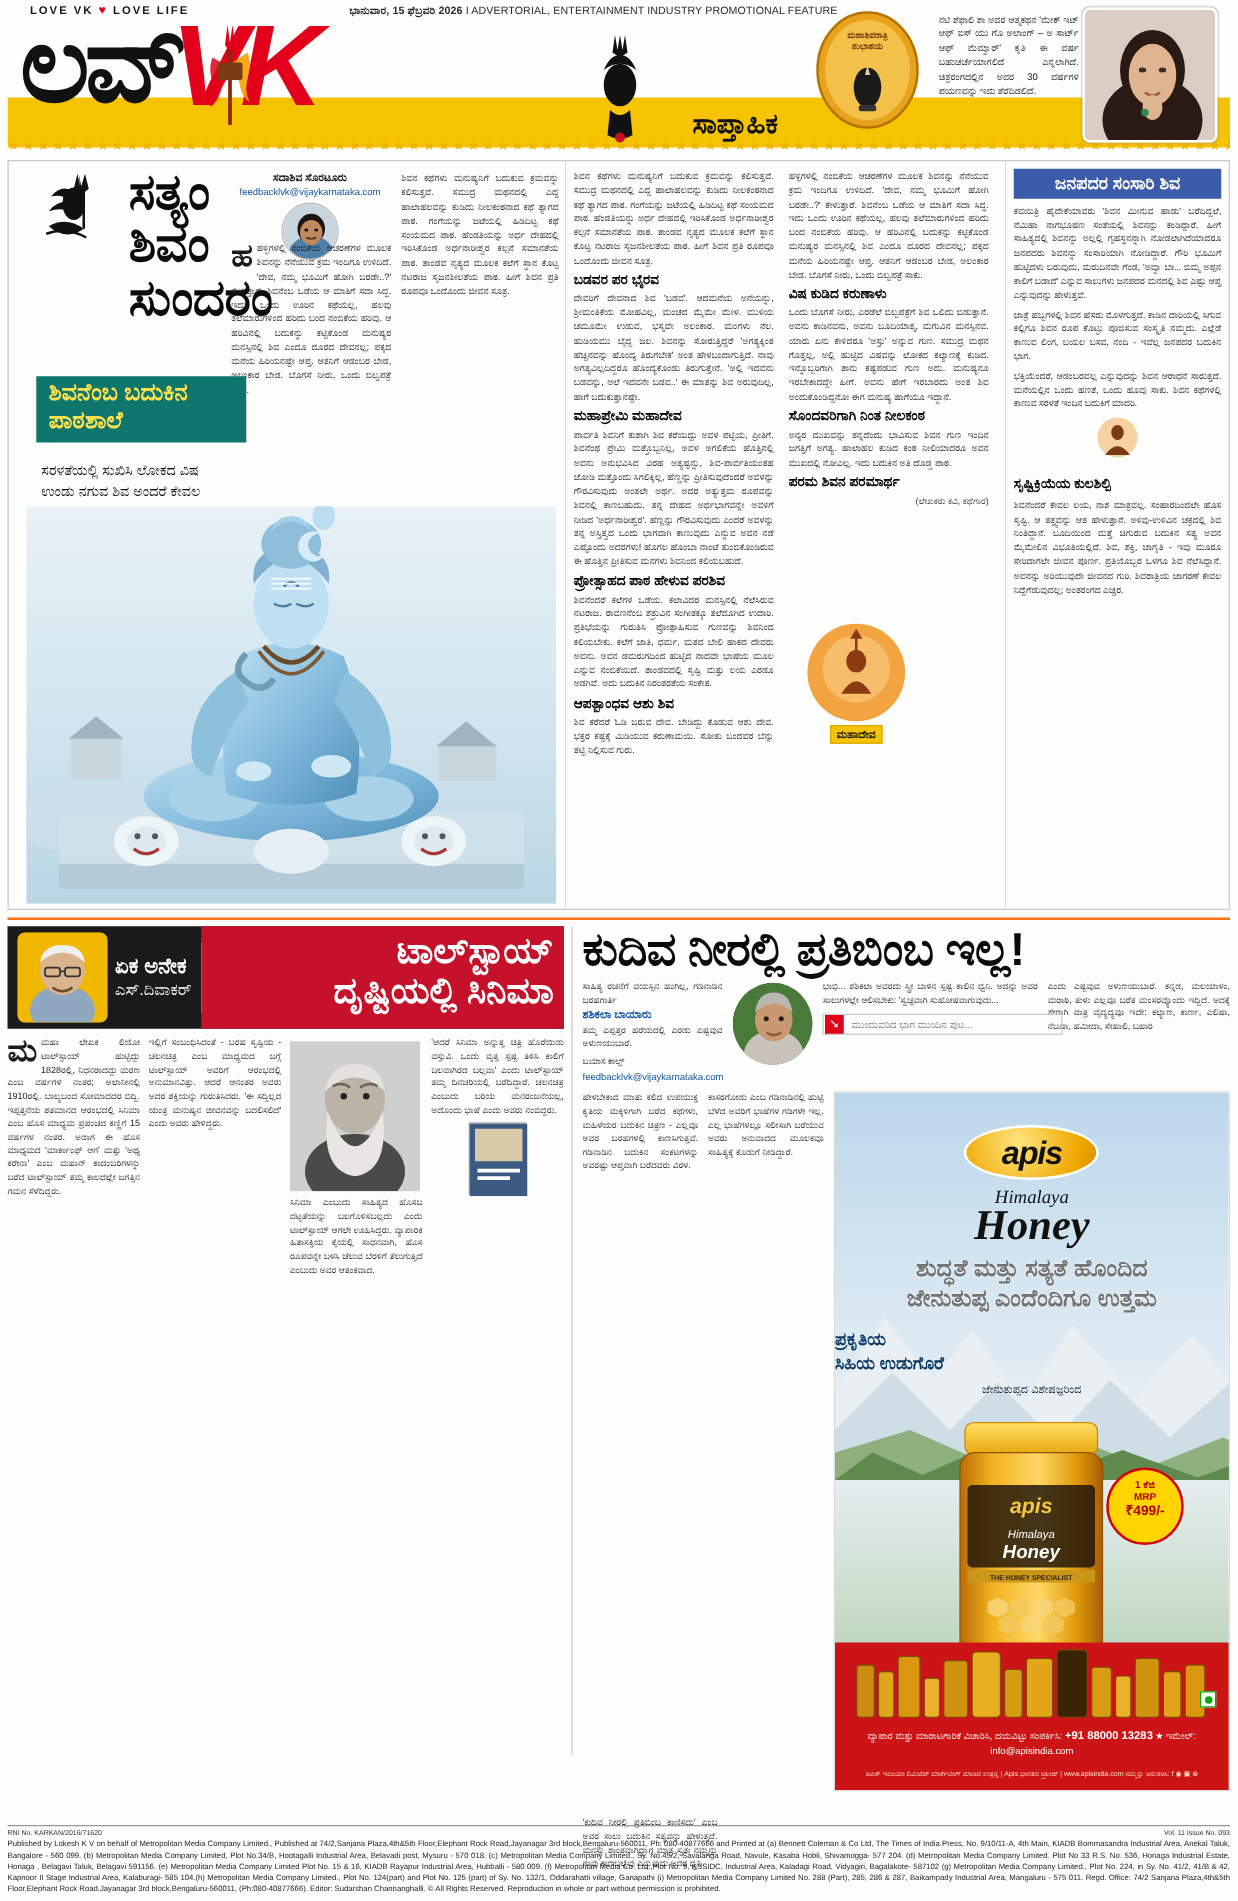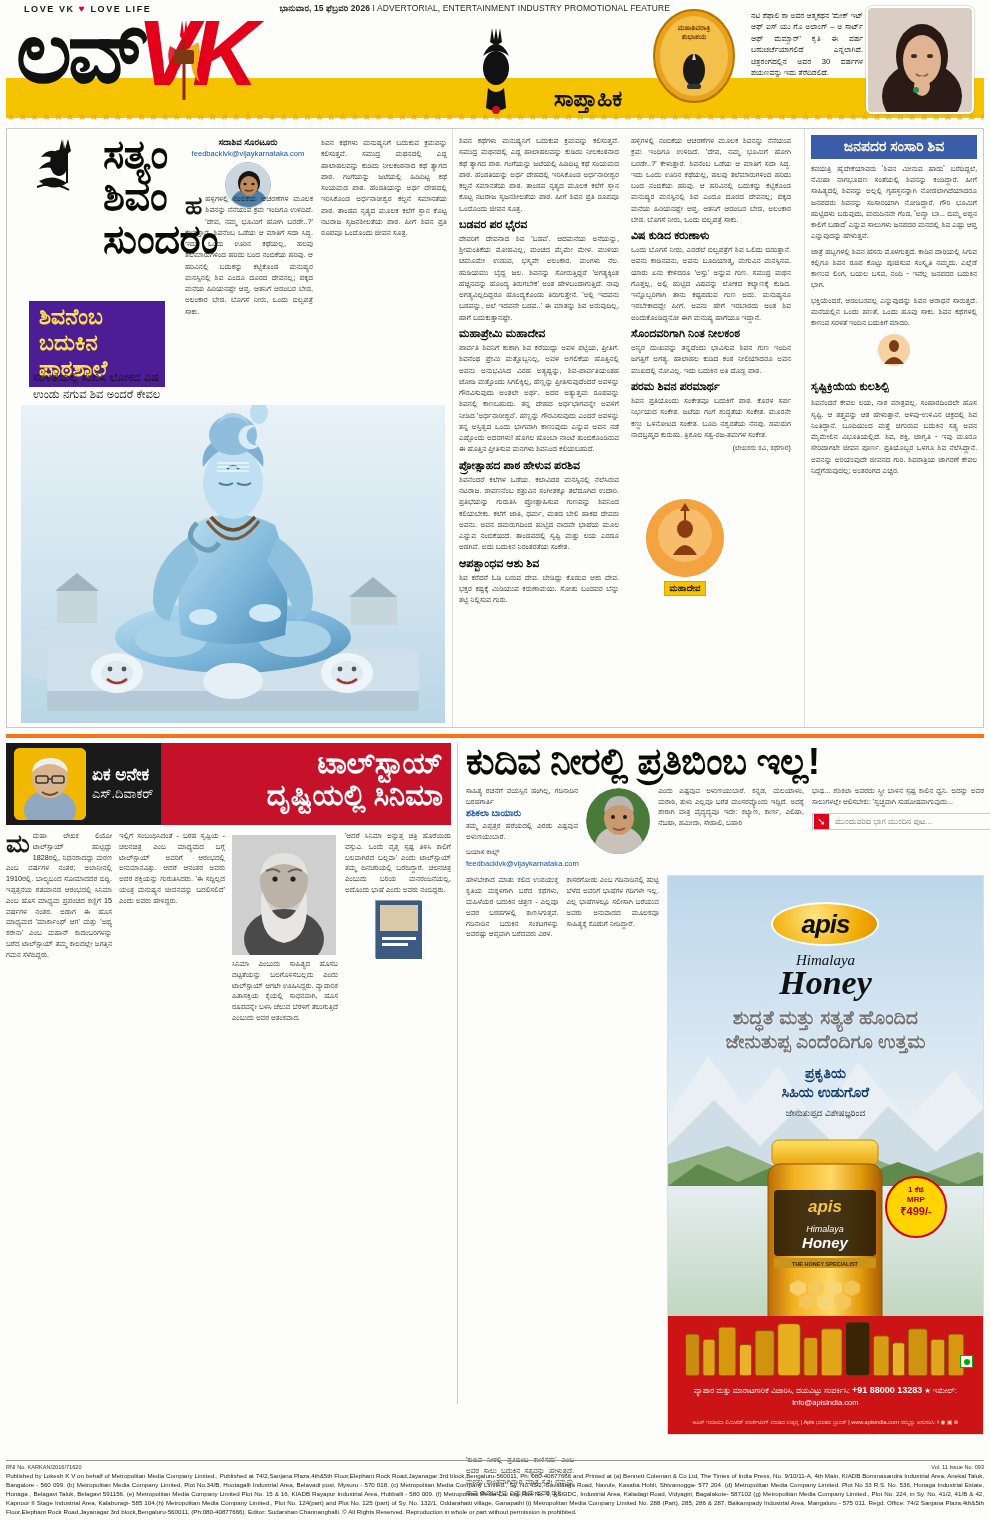--- a/index.html
+++ b/index.html
@@ -36,22 +36,22 @@
   .mh-portrait { position: absolute; right: 10px; top: 6px; width: 108px; height: 108px;
       border: 2px solid #fff; border-radius: 6px; overflow: hidden; box-shadow: 0 0 2px #999; }
 
   
   .sec1 { position: relative; margin-top: 4px; border: 1px solid #c9c9c9; height: 600px; display: flex; }
   .col-feature { width: 446px; position: relative; border-right: 1px solid #ddd; }
   .head-area { position: relative; padding: 8px 10px 0 10px; }
   .shiva-logo-sm { position:absolute; left: 26px; top: 8px; width: 62px; height: 58px; }
   .big-head { position: absolute; left: 96px; top: 4px; font-size: 40px; font-weight: bold;
               line-height: 1.06; color: #0b0b0b; letter-spacing: -.5px; }
-  .subhead-band { position: absolute; left: 22px; top: 172px; background: #4c1d95; color: #ffe14d;
-      font-size: 22px; font-weight: bold; padding: 3px 10px 5px 10px; line-height: 1.18; width: 136px;}
+  .subhead-band { position: absolute; left: 22px; top: 172px; background: #0f766e; color: #ffe14d;
+      font-size: 19px; font-weight: bold; padding: 3px 10px 5px 10px; line-height: 1.18; width: 168px;}
   .standfirst { position: absolute; left: 26px; top: 240px; width: 140px; font-size: 11.5px;
       line-height: 1.5; color: #111; border-bottom: 1px solid #bbb; padding-bottom: 8px; }
   .byline-block { position: absolute; left: 182px; top: 8px; width: 118px; text-align: center; }
   .byline-name { font-size: 8.6px; font-weight: bold; color: #111; }
   .byline-mail { font-size: 7.6px; color: #1355a6; margin-top: 1px; }
   .author-photo { width: 46px; height: 46px; border-radius: 50%; overflow: hidden;
       margin: 4px auto 0; border: 1px solid #bbb; }
   .col-a-text { position: absolute; left: 178px; top: 64px; width: 128px; font-size: 7.4px;
       line-height: 1.52; text-align: justify; color: #1a1a1a; }
   .dropcap { float: left; font-size: 25px; font-weight: bold; line-height: .88; padding: 1px 3px 0 0; }
@@ -69,21 +69,21 @@
   .rcol-text { font-size: 7.4px; line-height: 1.52; text-align: justify; margin-top: 4px; color: #1a1a1a; font-family: Liberation Serif, serif; }
   .sign { text-align: right; font-size: 7.2px; margin-top: 3px; color: #333; }
   .mahadeva-fig { position: absolute; left: 190px; top: 370px; width: 84px; text-align: center; }
   .mahadeva-circle { width: 78px; height: 78px; border-radius: 50%; margin: 0 auto;
       background: radial-gradient(circle at 50% 45%, #ffd7a1 0%, #f6a44a 55%, #e07b1f 100%); position: relative; overflow:hidden;}
   .mahadeva-label { background: #f5c300; font-size: 8.6px; font-weight: bold; padding: 1px 4px;
       display: inline-block; margin-top: 2px; border: 1px solid #d8a800; }
   .mini-fig { position:absolute; left: 128px; top: 180px; width: 46px; }
 
   
-  .sec2 { margin-top: 6px; display: flex; height: 670px; border-top: 4px solid #f97316; padding-top: 5px; }
+  .sec2 { margin-top: 6px; display: flex; height: 670px; border-top: 2px solid #f97316; padding-top: 5px; }
   .s2-left { width: 452px; position: relative; border-right: 1px solid #ccc; padding-right: 6px; }
   .s2-right { width: 526px; position: relative; padding-left: 8px; }
 
   .col-flag { display: flex; align-items: center; background: #1a1a1a; height: 82px; position: relative; }
   .cf-photo { width: 72px; height: 72px; margin: 5px 6px 5px 8px; border-radius: 6px; overflow: hidden;
       background: #f5c300; }
   .cf-titles { color: #fff; }
   .cf-name { font-size: 17px; font-weight: bold; line-height: 1.1; }
   .cf-author { font-size: 13px; margin-top: 2px; }
   .cf-emblem { width: 56px; height: 56px; margin-left: 8px; background: #fff; position: relative; }
@@ -116,21 +116,21 @@
   .apis-logo { position: absolute; left: 50%; transform: translateX(-50%); top: 26px;
       width: 108px; height: 44px; border-radius: 50%; background: radial-gradient(circle at 40% 30%, #ffe680, #f0a800 70%, #d98e00);
       border: 2px solid #fff; display:flex; align-items:center; justify-content:center; }
   .apis-logo span { font-size: 26px; font-weight: bold; color:#111; font-style:italic; letter-spacing:-1px;}
   .ad-himalaya { position:absolute; top:76px; left:0; right:0; text-align:center; font-size:15px;
       font-style: italic; font-family:"Liberation Serif", serif; color:#111;}
   .ad-honey { position:absolute; top:88px; left:0; right:0; text-align:center; font-size:34px;
       font-weight:bold; font-style: italic; font-family:"Liberation Serif", serif; color:#111;}
   .ad-kn-head { position:absolute; top:130px; left:0; right:0; text-align:center; font-size:19px;
       font-weight:bold; color:#737373; line-height:1.25; text-shadow: 0 0 2px #fff;}
-  .ad-sub1 { position:absolute; top:188px; left:0; right:0; text-align:center; font-size:14px;
+  .ad-sub1 { position:absolute; top:188px; left:0; right:0; font-size:14px;
       font-weight:bold; color:#0b3b66; line-height:1.3;}
   .ad-sub2 { position:absolute; top:232px; left:0; right:0; text-align:center; font-size:9px;
       color:#123; }
   .jar { position:absolute; left:50%; transform:translateX(-50%); top:258px; width:150px; height:210px; }
   .price-badge { position:absolute; right:36px; top:300px; width:62px; height:62px; border-radius:50%;
       background:#ffd400; border:2px solid #d40000; text-align:center; font-size:8px; font-weight:bold;
       color:#b00000; padding-top:7px; line-height:1.25;}
   .ad-red-band { position:absolute; left:0; right:0; bottom:0; height:118px; background:#cc1417; }
   .ad-products { position:absolute; left:0; right:0; bottom:52px; height:68px; display:flex;
       align-items:flex-end; justify-content:center; gap:3px; padding:0 14px;}
@@ -356,21 +356,20 @@
         <div>ಶಿವ ಕರೆದರೆ ಓಡಿ ಬರುವ ದೇವ. ಬೇಡಿದ್ದು ಕೊಡುವ ಆಶು ದೇವ. ಭಕ್ತರ ಕಷ್ಟಕ್ಕೆ ಮಿಡಿಯುವ ಕರುಣಾಮಯಿ. ಸೋತು ಬಂದವರ ಬೆನ್ನು ತಟ್ಟಿ ನಿಲ್ಲಿಸುವ ಗುರು.</div>
       </div>
 
       <div class="mcol c2">
         <div>ಹಳ್ಳಿಗಳಲ್ಲಿ ನಂಬಿಕೆಯ ಆಚರಣೆಗಳ ಮೂಲಕ ಶಿವನನ್ನು ನೆನೆಯುವ ಕ್ರಮ ಇಂದಿಗೂ ಉಳಿದಿದೆ. 'ದೇವ, ನಮ್ಮ ಭೂಮಿಗೆ ಹೋಗಿ ಬರಡೇ..?' ಕೇಳುತ್ತಾರೆ. ಶಿವನೆಂಬ ಒಡೆಯ ಆ ಮಾತಿಗೆ ಸದಾ ಸಿದ್ಧ. ಇದು ಒಂದು ಊರಿನ ಕಥೆಯಲ್ಲ, ಹಲವು ತಲೆಮಾರುಗಳಿಂದ ಹರಿದು ಬಂದ ನಂಬಿಕೆಯ ಹರಿವು. ಆ ಹರಿವಿನಲ್ಲಿ ಬದುಕನ್ನು ಕಟ್ಟಿಕೊಂಡ ಮನುಷ್ಯರ ಮನಸ್ಸಿನಲ್ಲಿ ಶಿವ ಎಂದೂ ದೂರದ ದೇವನಲ್ಲ; ಪಕ್ಕದ ಮನೆಯ ಹಿರಿಯನಷ್ಟೇ ಆಪ್ತ. ಆತನಿಗೆ ಆಡಂಬರ ಬೇಡ, ಅಲಂಕಾರ ಬೇಡ. ಬೊಗಸೆ ನೀರು, ಒಂದು ಬಿಲ್ವಪತ್ರೆ ಸಾಕು.</div>
         <div class="sub-h">ವಿಷ ಕುಡಿದ ಕರುಣಾಳು</div>
         <div>ಒಂದು ಬೊಗಸೆ ನೀರು, ಎರಡೆಲೆ ಬಿಲ್ವಪತ್ರೆಗೆ ಶಿವ ಒಲಿದು ಬಿಡುತ್ತಾನೆ. ಅವನು ಕಾಡಿನವನು, ಅವನು ಬೂದಿಯಾತ್ಮ, ಮಗುವಿನ ಮನಸ್ಸಿನವ. ಯಾರು ಏನು ಕೇಳಿದರೂ 'ಅಸ್ತು' ಅನ್ನುವ ಗುಣ. ಸಮುದ್ರ ಮಥನ ಗೊತ್ತಲ್ಲ, ಅಲ್ಲಿ ಹುಟ್ಟಿದ ವಿಷವನ್ನು ಲೋಕದ ಕಲ್ಯಾಣಕ್ಕೆ ಕುಡಿದ. ಇನ್ನೊಬ್ಬರಿಗಾಗಿ ತಾನು ಕಷ್ಟಪಡುವ ಗುಣ ಅದು. ಮನುಷ್ಯನೂ ಇರಬೇಕಾದದ್ದೇ ಹೀಗೆ. ಅವನು ಹೇಗೆ ಇರಬಾರದು ಅಂತ ಶಿವ ಅಂದುಕೊಂಡಿದ್ದನೋ ಈಗ ಮನುಷ್ಯ ಹಾಗೆಯೂ ಇದ್ದಾನೆ.</div>
         <div class="sub-h">ಸೊಂದವರಿಗಾಗಿ ನಿಂತ ನೀಲಕಂಠ</div>
         <div>ಅನ್ಯರ ದುಃಖವನ್ನು ತನ್ನದೆಂದು ಭಾವಿಸುವ ಶಿವನ ಗುಣ ಇಂದಿನ ಜಗತ್ತಿಗೆ ಅಗತ್ಯ. ಹಾಲಾಹಲ ಕುಡಿದ ಕಂಠ ನೀಲಿಯಾದರೂ ಅವನ ಮುಖದಲ್ಲಿ ನೋವಿಲ್ಲ. ಇದು ಬದುಕಿನ ಅತಿ ದೊಡ್ಡ ಪಾಠ.</div>
         <div class="sub-h">ಪರಮ ಶಿವನ ಪರಮಾರ್ಥ</div>
-        <div>ಶಿವನ ಪ್ರತಿಯೊಂದು ಸಂಕೇತವೂ ಬದುಕಿಗೆ ಪಾಠ. ಕೊರಳ ಸರ್ಪ ನಿರ್ಭಯದ ಸಂಕೇತ. ಜಟೆಯ ಗಂಗೆ ಶುದ್ಧತೆಯ ಸಂಕೇತ. ಮೂರನೇ ಕಣ್ಣು ಒಳನೋಟದ ಸಂಕೇತ. ಬೂದಿ ನಶ್ವರತೆಯ ನೆನಪು. ಡಮರುಗ ನಾದಬ್ರಹ್ಮದ ಕುರುಹು. ತ್ರಿಶೂಲ ಸತ್ವ-ರಜ-ತಮಗಳ ಸಂಕೇತ.</div>
         <div class="sign">(ಲೇಖಕರು ಕವಿ, ಕಥೆಗಾರ)</div>
       </div>
 
       <div class="mahadeva-fig">
         <div class="mahadeva-circle">
           <svg viewBox="0 0 78 78" width="78" height="78">
             <circle cx="39" cy="39" r="39" fill="#f3a33f"></circle>
             <circle cx="39" cy="36" r="27" fill="#f8c77f" opacity=".7"></circle>
             <ellipse cx="39" cy="30" rx="8" ry="9" fill="#8a3b12"></ellipse>
             <path d="M27 56 q12 -20 24 0 Z" fill="#8a3b12"></path>
@@ -488,29 +487,29 @@
           <svg viewBox="0 0 66 66" width="66" height="66">
             <circle cx="33" cy="33" r="33" fill="#4a7a3a"></circle>
             <ellipse cx="33" cy="58" rx="24" ry="20" fill="#c8c2ba"></ellipse>
             <ellipse cx="33" cy="30" rx="15" ry="17" fill="#c99a72"></ellipse>
             <path d="M18 24 q15 -14 30 0 q-2 -16 -15 -16 q-13 0 -15 16Z" fill="#b9b5b0"></path>
             <circle cx="27" cy="29" r="2" fill="#2a1a12"></circle>
             <circle cx="39" cy="29" r="2" fill="#2a1a12"></circle>
             <path d="M27 40 q6 4 12 0" stroke="#8a5a3a" stroke-width="1.8" fill="none"></path>
           </svg>
         </div>
-        <div class="s2r-c w2">ಎಂದು ಎಷ್ಟವುವ ಅಳುಣಯುಬಾರೆ. ಕನ್ನಡ, ಮಲಯಾಳಂ, ಮರಾಠಿ, ತುಳು ಎಲ್ಲವೂ ಬರೆತ ಮಂಸರವ್ಯೊಂದು ಇದ್ದಿದೆ. ಅದಕ್ಕೆ ಶೇರಾಗಿ ವಾತ್ರ ವೈದ್ಯದ್ಯವೂ ಇದೇ: ಕಲ್ಯಾಣ, ಕಾರ್ಣ, ಎಲಿಷಾ, ನೆಬಷಾ, ಹಮೀದಾ, ಸೇಹಾಲಿ, ಬಹಾರಿ</div>
         <div class="s2r-c w3">
           <div>ಭಾಭಿ... ಶಶಿಕಲಾ ಅವರದು ಸ್ತ್ರೀ ಬಾಳಿನ ಸ್ಪಷ್ಟ ಕಾಲಿನ ಧ್ವನಿ. ಅದನ್ನು ಅವರ ಸಾಲುಗಳಲ್ಲೇ ಆಲಿಸಬೇಕು: 'ಸ್ವಚ್ಛವಾಗಿ ಸುಹೋಷವಾಗುವುದು...</div>
           <div class="cont-bar">
             <div class="ic">➘</div>
             <div class="tx">ಮುಂದುವರಿದ ಭಾಗ ಮುಂದಿನ ಪುಟ...</div>
 
           </div>
         </div>
+        <div class="s2r-c w2">ಎಂದು ಎಷ್ಟವುವ ಅಳುಣಯುಬಾರೆ. ಕನ್ನಡ, ಮಲಯಾಳಂ, ಮರಾಠಿ, ತುಳು ಎಲ್ಲವೂ ಬರೆತ ಮಂಸರವ್ಯೊಂದು ಇದ್ದಿದೆ. ಅದಕ್ಕೆ ಶೇರಾಗಿ ವಾತ್ರ ವೈದ್ಯದ್ಯವೂ ಇದೇ: ಕಲ್ಯಾಣ, ಕಾರ್ಣ, ಎಲಿಷಾ, ನೆಬಷಾ, ಹಮೀದಾ, ಸೇಹಾಲಿ, ಬಹಾರಿ</div>
       </div>
 
       <div class="s2r-body">
         <div class="s2r-bcol">ಹೇಳಬೇಕಾದ ಮಾತು ಕಲಿದ ಉಪಯುಕ್ತ ಕೃತಿಯ ಮಕ್ಕಳಿಗಾಗಿ ಬರೆದ ಕಥೆಗಳು, ಮಹಿಳೆಯರ ಬದುಕಿನ ಚಿತ್ರಣ - ಎಲ್ಲವೂ ಅವರ ಬರಹಗಳಲ್ಲಿ ಕಾಣಸಿಗುತ್ತವೆ. ಗಡಿನಾಡಿನ ಬದುಕಿನ ಸಂಕಟಗಳನ್ನು ಅವರಷ್ಟು ಆಪ್ತವಾಗಿ ಬರೆದವರು ವಿರಳ.</div>
         <div class="s2r-bcol">ಕಾಸರಗೋಡು ಎಂಬ ಗಡಿನಾಡಿನಲ್ಲಿ ಹುಟ್ಟಿ ಬೆಳೆದ ಅವರಿಗೆ ಭಾಷೆಗಳ ಗಡಿಗಳೇ ಇಲ್ಲ. ಎಲ್ಲ ಭಾಷೆಗಳಲ್ಲೂ ಸಲೀಸಾಗಿ ಬರೆಯುವ ಅವರು ಅನುವಾದದ ಮೂಲಕವೂ ಸಾಹಿತ್ಯಕ್ಕೆ ಕೊಡುಗೆ ನೀಡಿದ್ದಾರೆ.</div>
 
         <div class="ad-box">
           <div class="ad-sky"></div>
           <svg class="ad-mtn" viewBox="0 0 370 190" preserveAspectRatio="none">
             <path d="M0 190 L0 120 L40 60 L78 110 L110 70 L150 130 L190 66 L240 124 L286 74 L330 130 L370 96 L370 190Z" fill="#e9eff3"></path>

